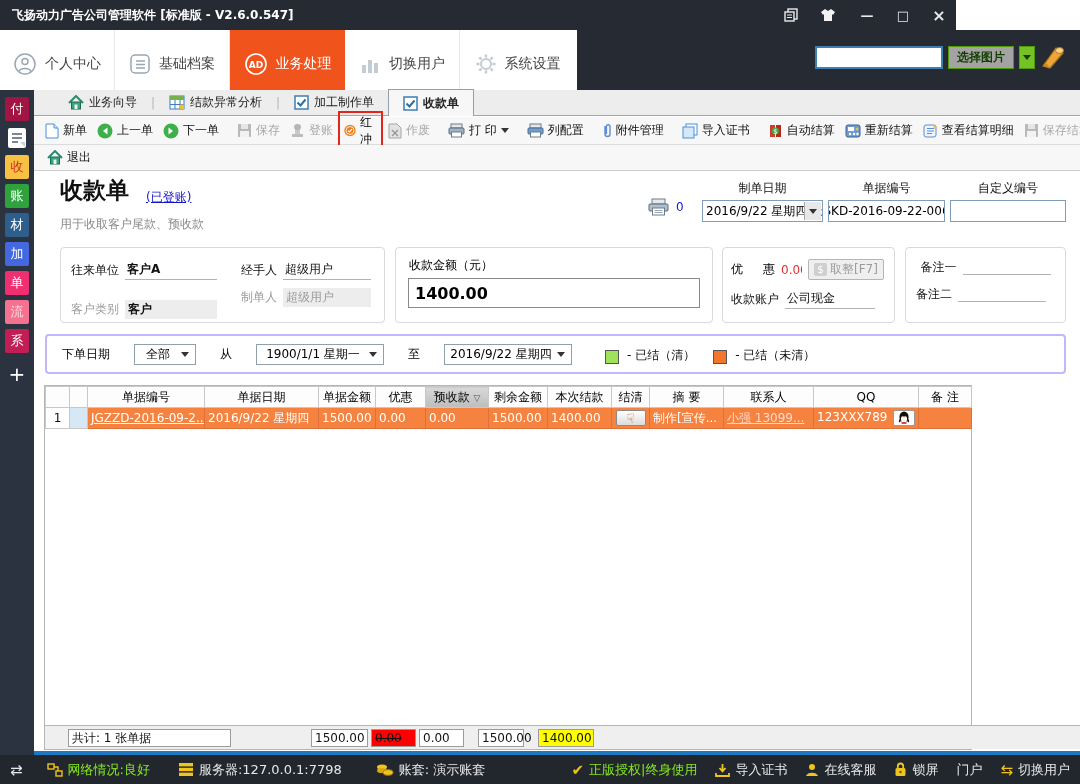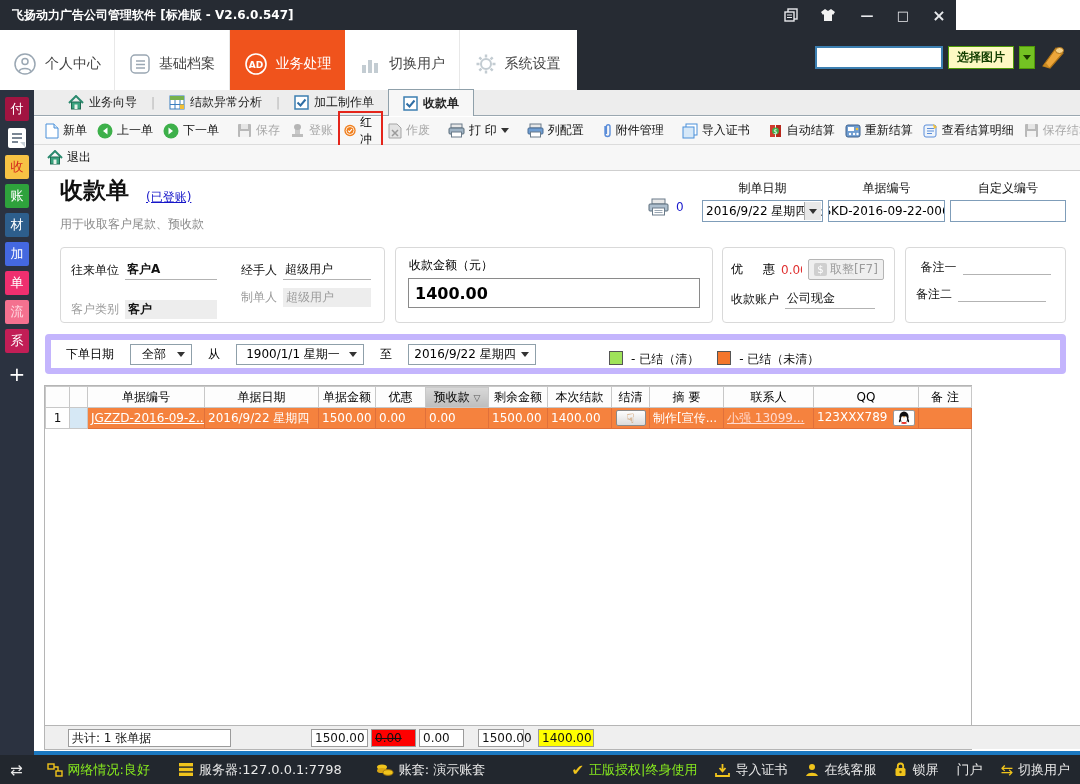--- a/index.html
+++ b/index.html
@@ -14,21 +14,21 @@
   .win-btn { color:#e8eaed; width:22px; text-align:center; cursor:pointer; font-size:13px; }
 
   
   #navbar { position:absolute; left:0; top:30px; width:1080px; height:60px; background:#262b33; }
   .nav-white { position:absolute; left:0; top:0; width:577px; height:60px; background:#fff; display:flex; }
   .nav-item { width:115px; height:68px; display:flex; align-items:center; justify-content:center; gap:8px;
               border-right:1px solid #e8e8e8; color:#444; font-size:14px; cursor:pointer; }
   .nav-item.active { background:#f0531c; color:#fff; border-right:none; }
   .picker { position:absolute; right:14px; top:14px; display:flex; align-items:center; gap:5px; }
   .picker input { width:128px; height:23px; border:2px solid #3c7fb1; background:#fff; padding:0 4px; font-size:12px; }
-  .pick-btn { height:23px; background:#fef9c3; border:1px solid #4f9a06; color:#133f00; font-weight:bold;
+  .pick-btn { height:23px; background:#a3a3a3; border:1px solid #4f9a06; color:#133f00; font-weight:bold;
               display:flex; align-items:center; padding:0 8px; cursor:pointer; }
   .pick-dd { height:23px; width:16px; background:#74c223; border:1px solid #4f9a06; border-left:1px solid #57a50d;
              display:flex; align-items:center; justify-content:center; cursor:pointer; }
   .tri-down { width:0; height:0; border-left:4px solid transparent; border-right:4px solid transparent; border-top:5px solid #1c3a00; }
 
   
   #sidebar { position:absolute; left:0; top:90px; width:34px; height:665px; background:#2b3240;
              display:flex; flex-direction:column; align-items:center; padding-top:7px; gap:5px; }
   .side-sq { width:24px; height:24px; border-radius:2px; display:flex; align-items:center; justify-content:center;
              color:#fff; font-size:13px; cursor:pointer; }
@@ -75,27 +75,27 @@
   .inp-fill.gray { color:#9b9b9b; }
   #amount-box { margin:4px 12px 0 12px; border:1px solid #8a8a8a; height:30px; display:flex; align-items:center;
                 padding:0 6px; font-size:16px; font-weight:bold; }
   .round-btn { display:inline-flex; align-items:center; gap:3px; border:1px solid #b5b5b5; background:#efefef;
                color:#9b9b9b; padding:1px 5px; border-radius:2px; cursor:default; }
   .dollar { width:13px; height:13px; background:#cfcfcf; color:#fff; font-size:10px; display:inline-flex;
             align-items:center; justify-content:center; border-radius:2px; }
   .red-num { color:#e03131; overflow:hidden; display:inline-block; width:21px; white-space:nowrap; }
 
   
-  #filter { position:absolute; left:11px; top:244px; width:1021px; height:40px; border:6px solid #c4b5fd;
-            border-radius:4px; background:#fff; display:flex; align-items:center; padding-left:15px; gap:16px; }
+  #filter { position:absolute; left:11px; top:244px; width:1021px; height:40px; border:2px solid #c4b5fd;
+            border-radius:4px; background:#fff; display:flex; align-items:center; padding-left:15px; gap:24px; }
   .sel { position:relative; height:21px; border:1px solid #8fa0aa; background:#fff; display:flex; align-items:center;
          justify-content:center; padding:0 20px 0 6px; cursor:pointer; white-space:nowrap; }
   .sel .tri { position:absolute; right:6px; width:0; height:0; border-left:4px solid transparent;
               border-right:4px solid transparent; border-top:5px solid #333; }
-  #legend { position:absolute; left:558px; top:11px; display:flex; align-items:flex-start; gap:8px; }
+  #legend { position:absolute; left:558px; top:11px; display:flex; align-items:flex-end; gap:8px; }
   .leg-sq { width:14px; height:14px; border:1px solid #555; }
   .leg-txt { color:#111; }
 
   
   #table-box { position:absolute; left:10px; top:295px; width:928px; height:365px; border:1px solid #b5b5b5; background:#fff; }
   table { border-collapse:collapse; table-layout:fixed; width:926px; }
   th { border:1px solid #c8c8c8; height:21px; font-weight:normal; background:#fdfdfd; overflow:hidden; white-space:nowrap; }
   th.sorted { background:linear-gradient(#d9d9d9,#bdbdbd); }
   td { border:1px solid #e0703a; height:21px; padding:0 3px; overflow:hidden; white-space:nowrap; color:#fff; background:#f5823e; }
   td.numcell { background:#fff; color:#111; text-align:center; border:1px solid #c8c8c8; }

